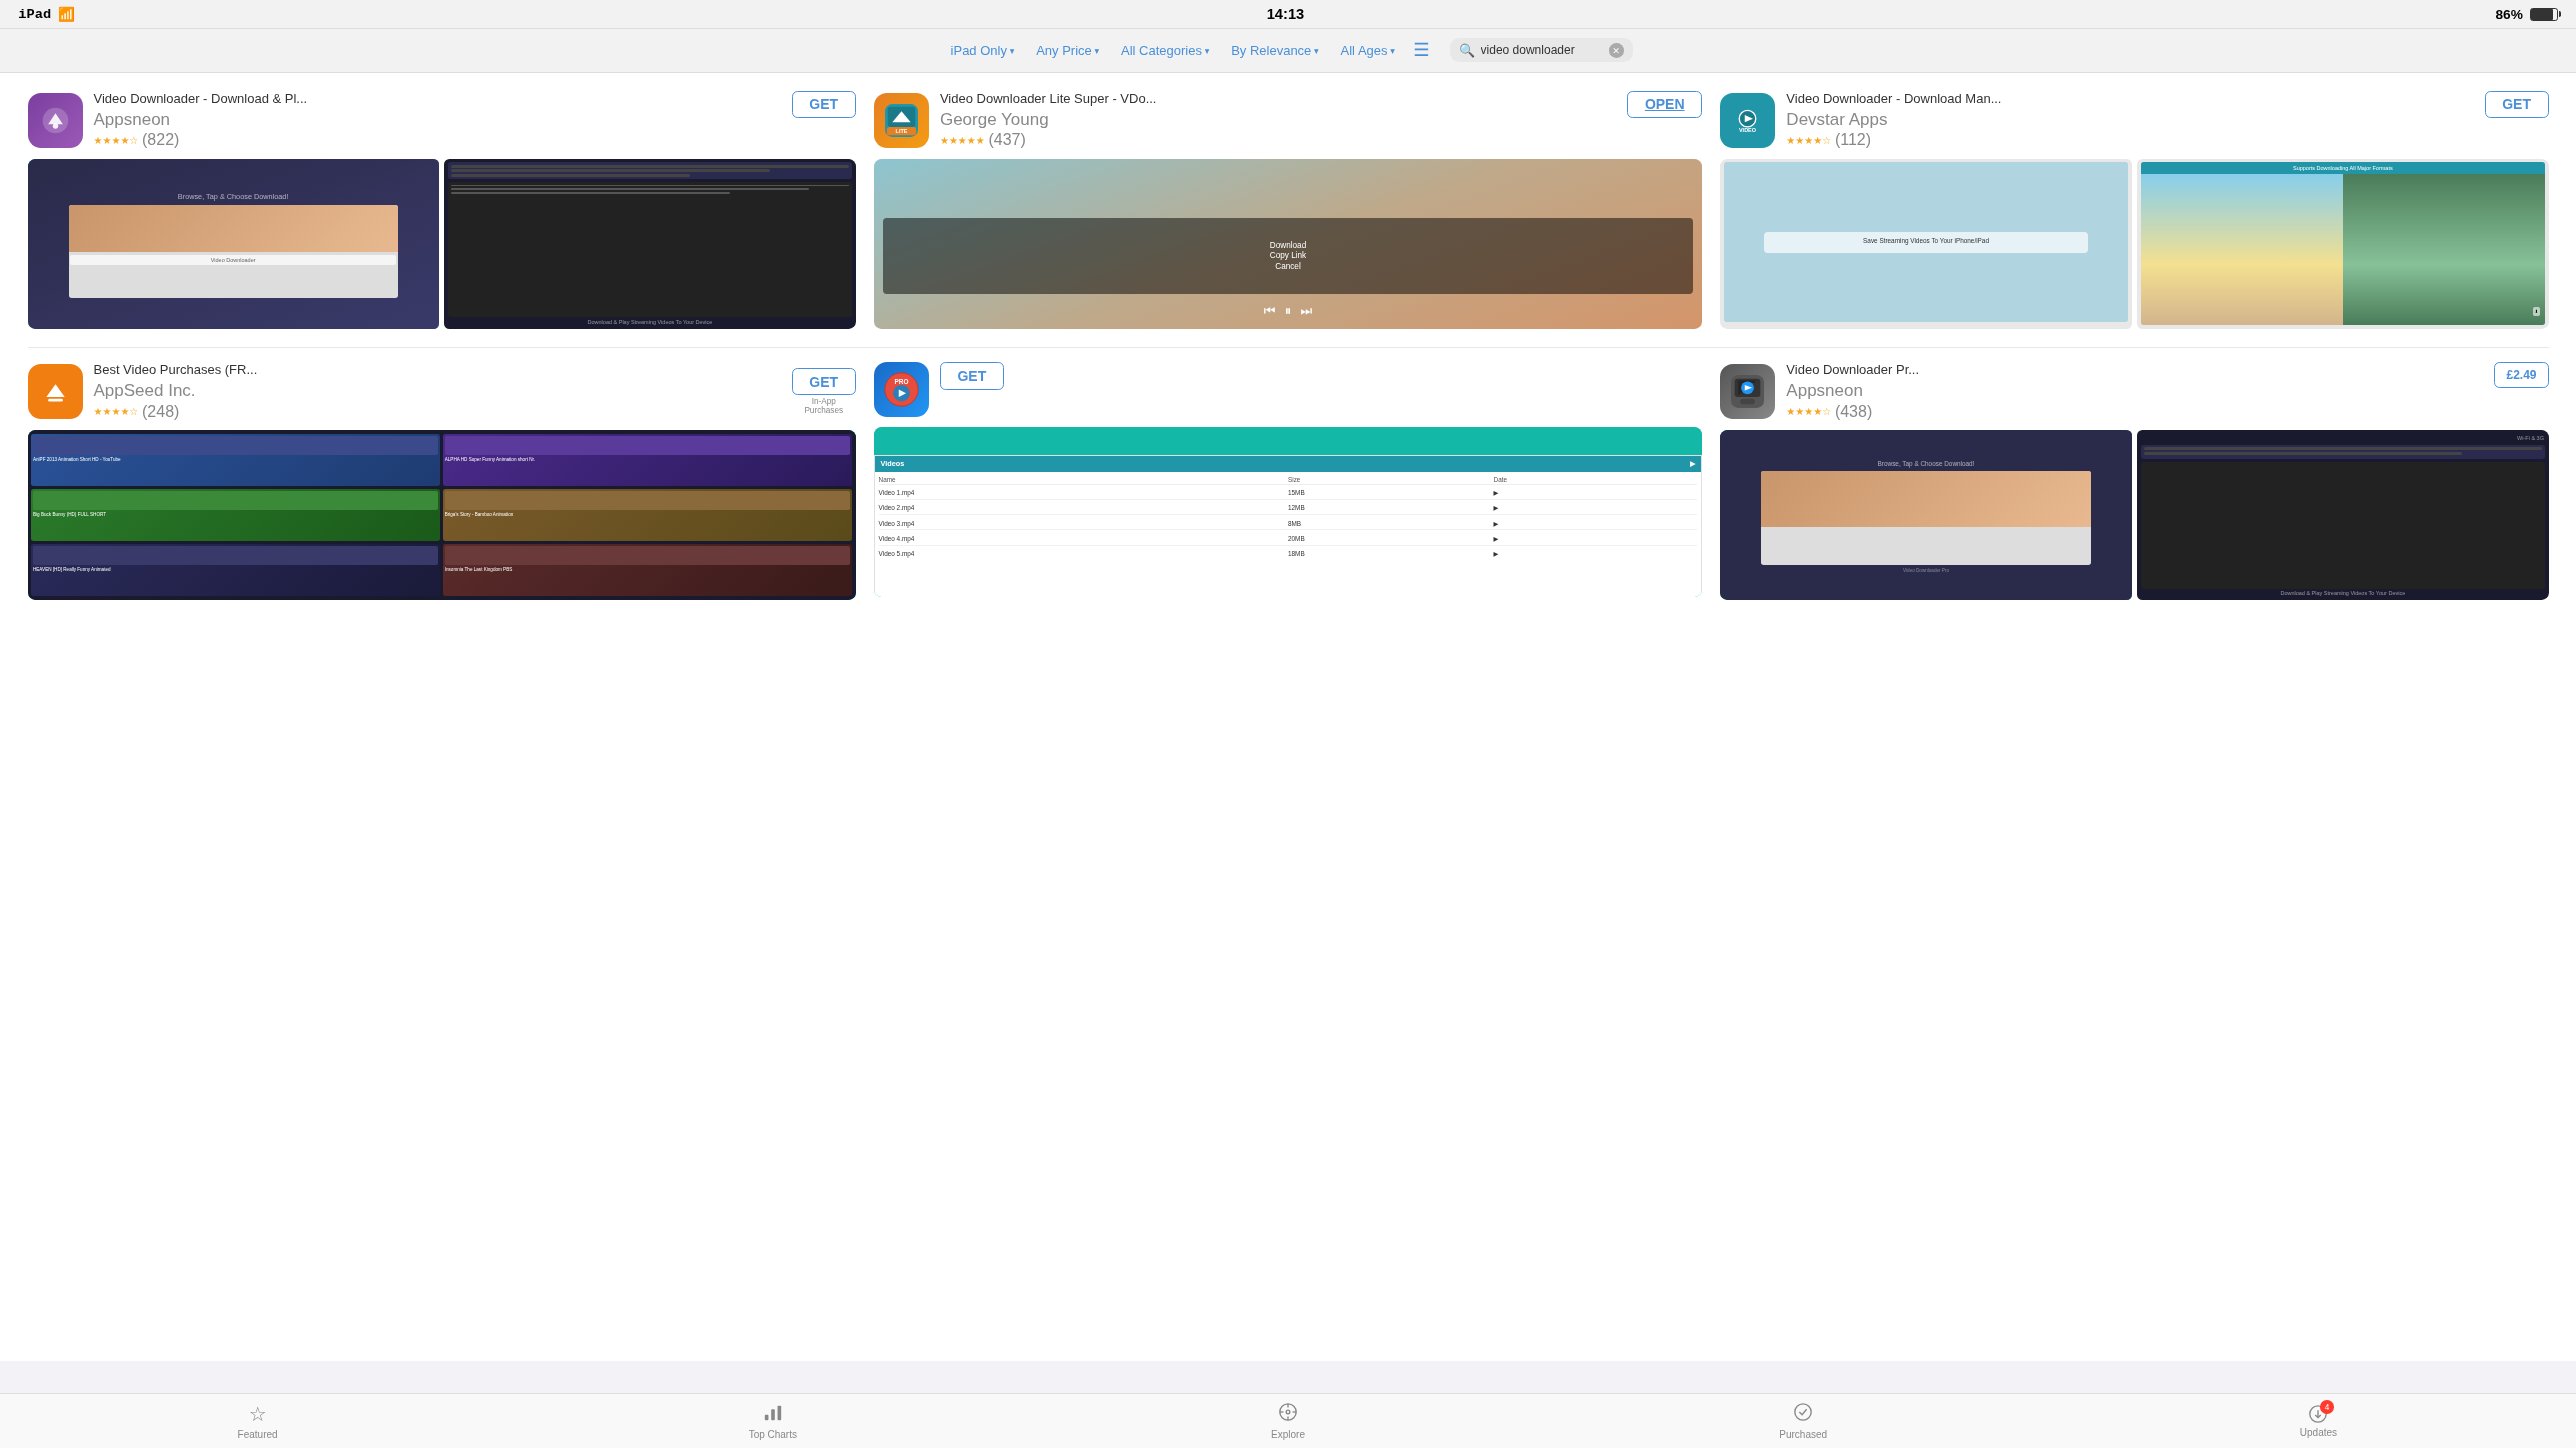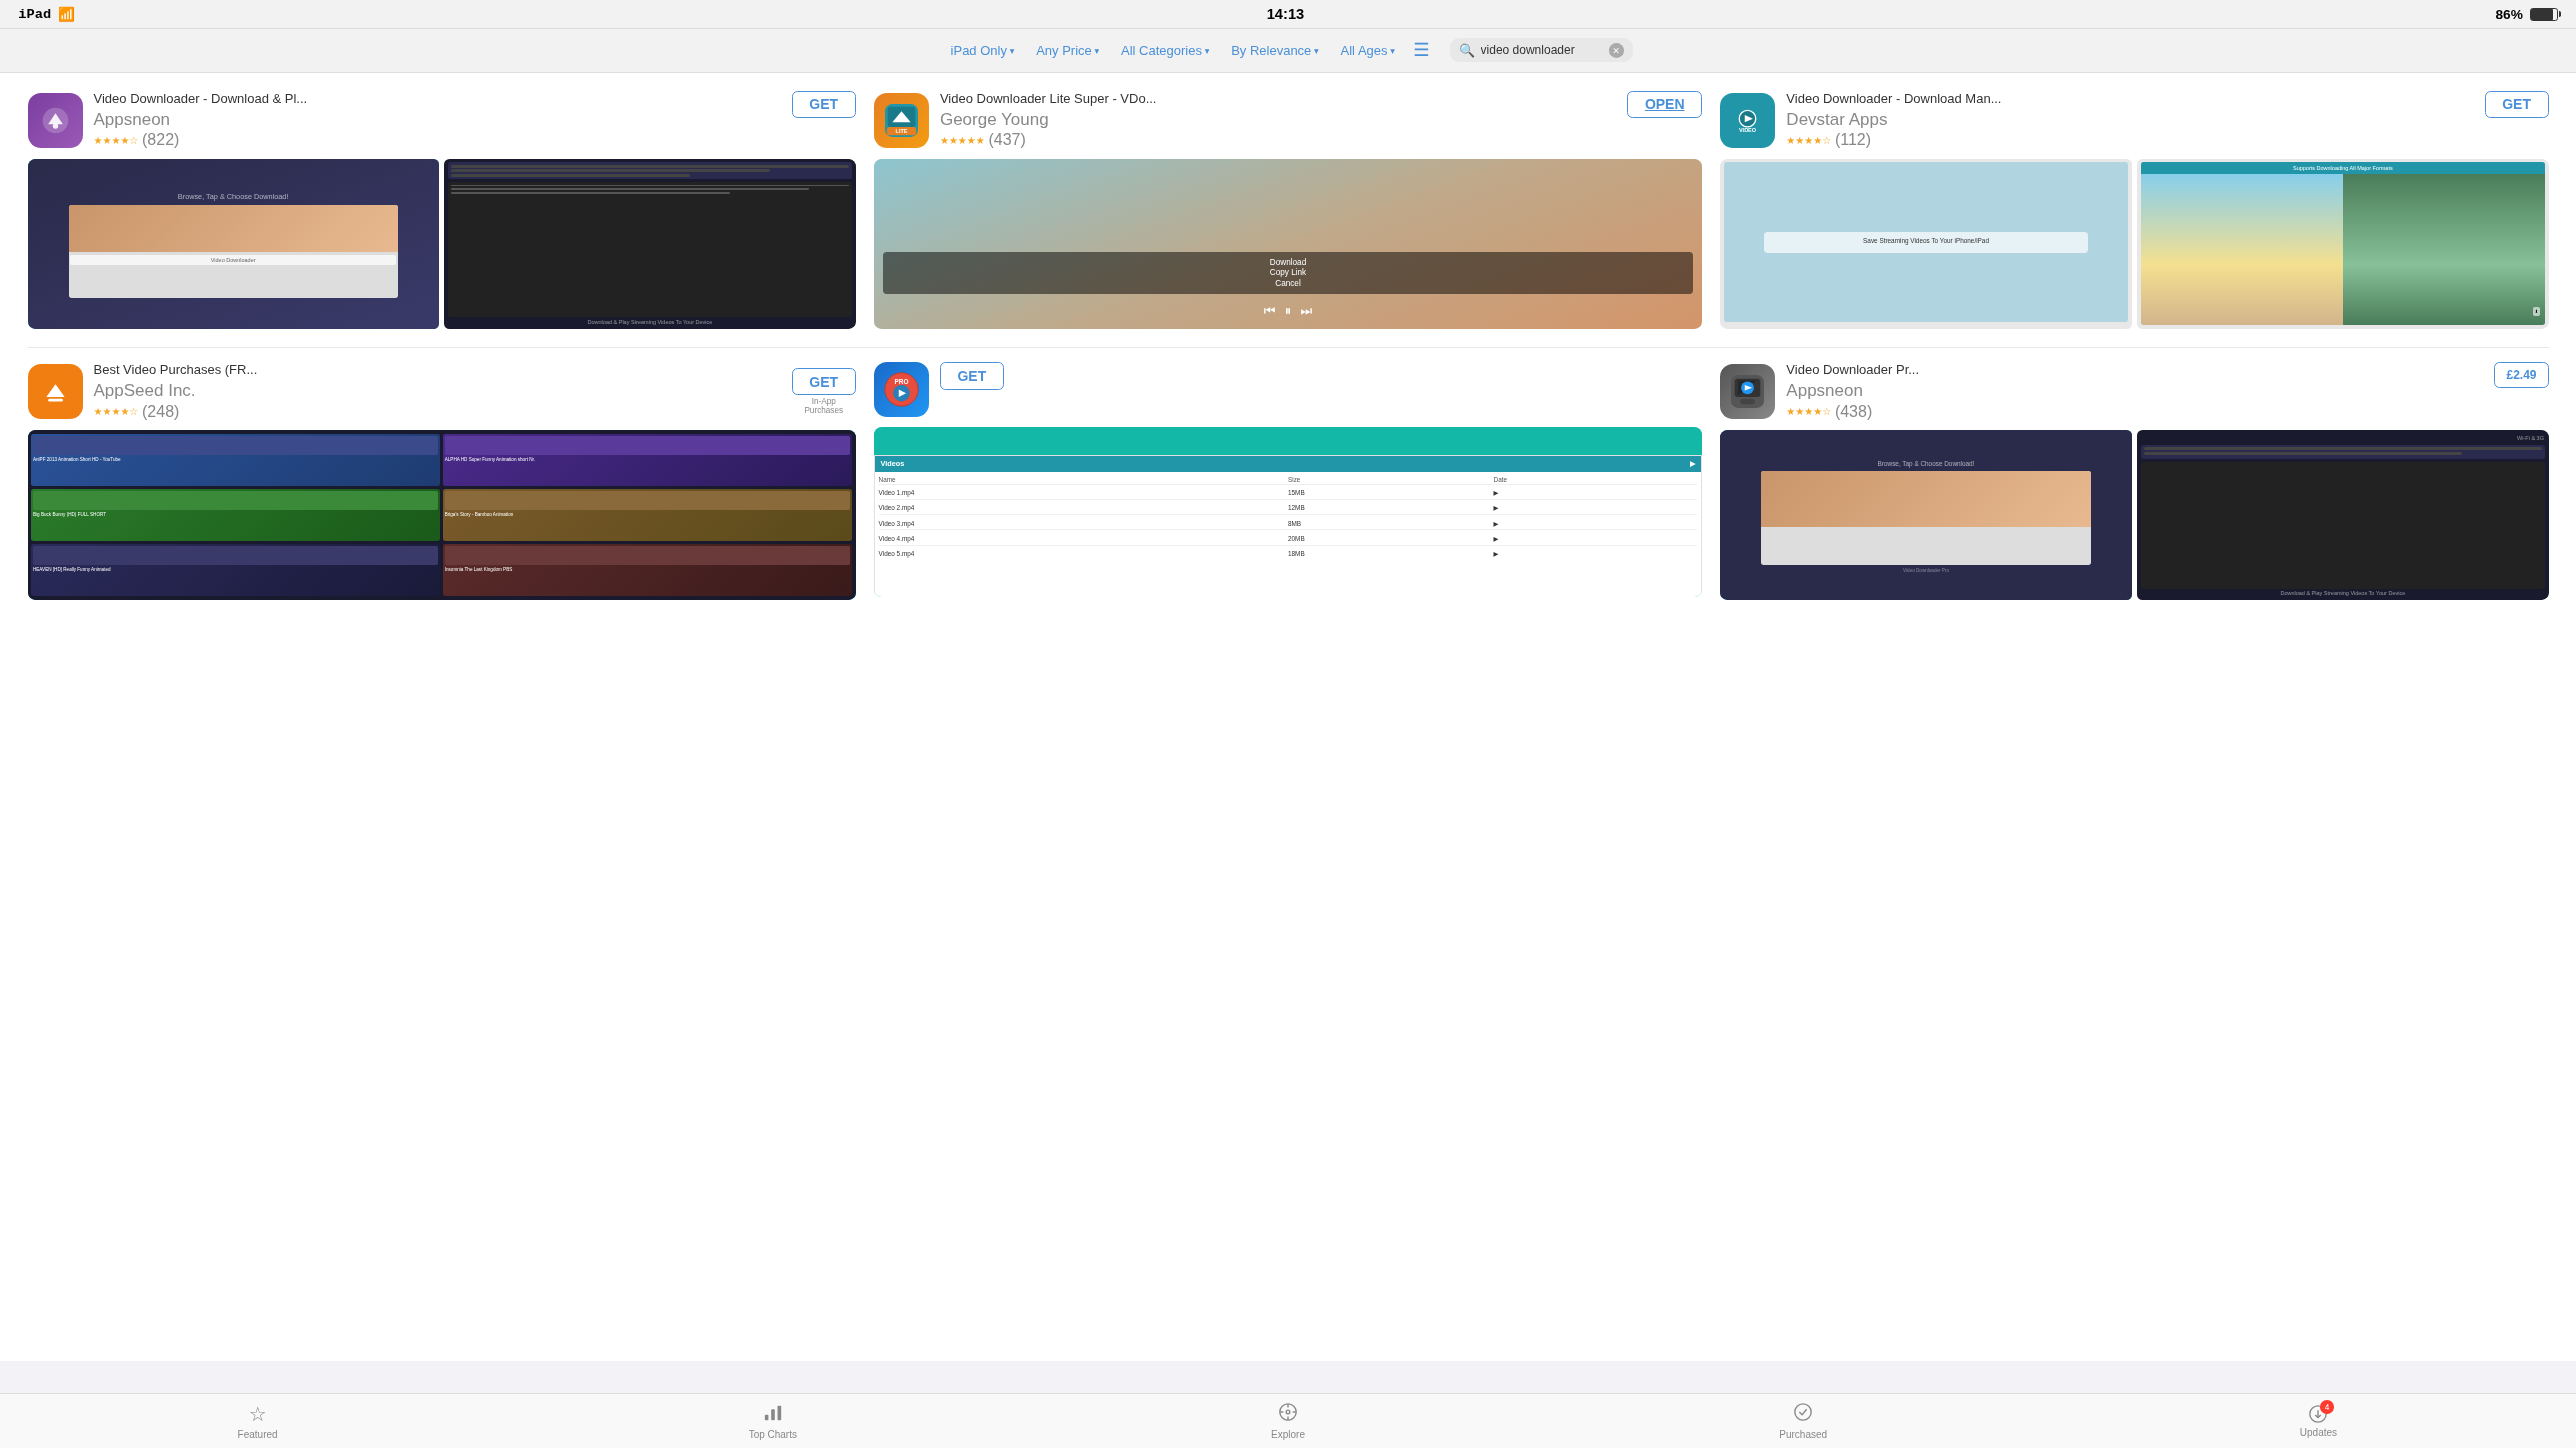--- a/index.html
+++ b/index.html
@@ -259,21 +259,21 @@
             <span class="stars">★★★★★</span>
             <span class="rating-count">(437)</span>
           </div>
         </div>
         <button class="get-btn open">OPEN</button>
       </div>
       <div class="screenshots" style="height:170px;">
         <div class="screenshot" style="flex:2;">
           <div class="woman-photo">
             <div style="width:100%;height:100%;background:linear-gradient(160deg,#8dc5d0 0%,#bfa98a 50%,#d4956a 100%);display:flex;flex-direction:column;justify-content:flex-end;padding:9.2px;">
-              <div style="background:rgba(0,0,0,0.5);border-radius:3.7px;padding:6px;text-align:center;">
+              <div style="background:rgba(0,0,0,0.5);border-radius:3.7px;padding:23px;text-align:center;">
                 <span style="color:white;font-size:8.2px;display:block;margin-bottom:1.8px;">Download</span>
                 <span style="color:white;font-size:8.2px;display:block;margin-bottom:1.8px;">Copy Link</span>
                 <span style="color:white;font-size:8.2px;display:block;">Cancel</span>
               </div>
               <div style="display:flex;justify-content:center;gap:9.2px;margin-top:9.2px;">
                 <span style="color:white;font-size:13px;">⏮</span>
                 <span style="color:white;font-size:13px;">⏸</span>
                 <span style="color:white;font-size:13px;">⏭</span>
               </div>
             </div>

